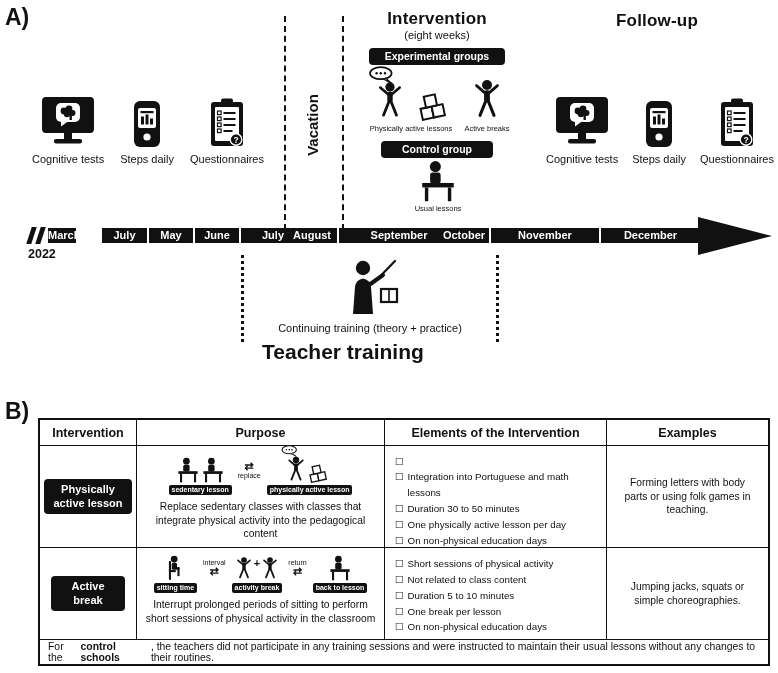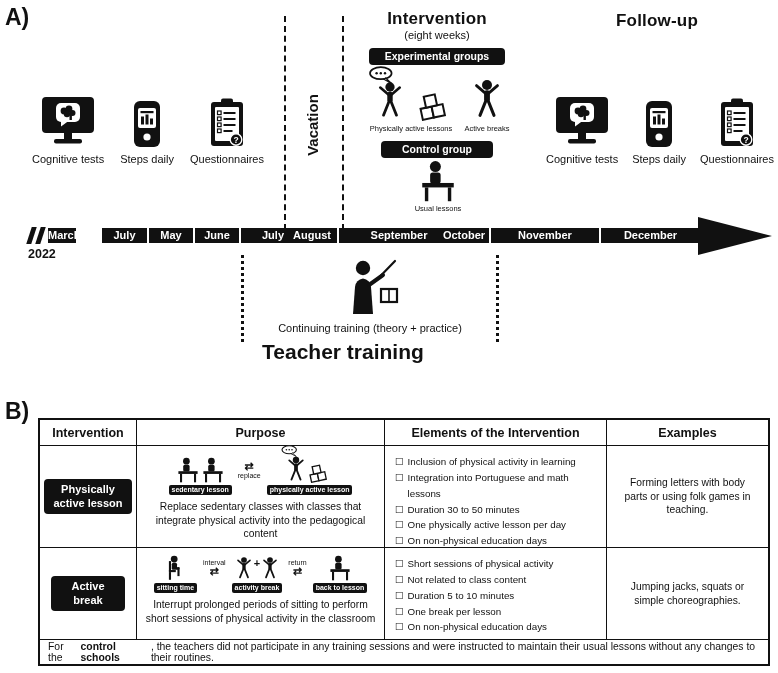--- a/index.html
+++ b/index.html
@@ -324,21 +324,20 @@
           </div>
           <span class="mini-pill">physically active lesson</span>
         </div>
       </div>
       <div class="purpose-text">Replace sedentary classes with classes that integrate physical activity into the pedagogical content</div>
     </div>
 
     <div class="cell cell-elements">
       <div class="el-item">
           <span class="cb">☐</span>
-          <span>Inclusion of physical activity in learning</span>
         </div>
       <div class="el-item">
           <span class="cb">☐</span>
           <span>Integration into Portuguese and math lessons</span>
         </div>
       <div class="el-item">
           <span class="cb">☐</span>
           <span>Duration 30 to 50 minutes</span>
         </div>
       <div class="el-item">

